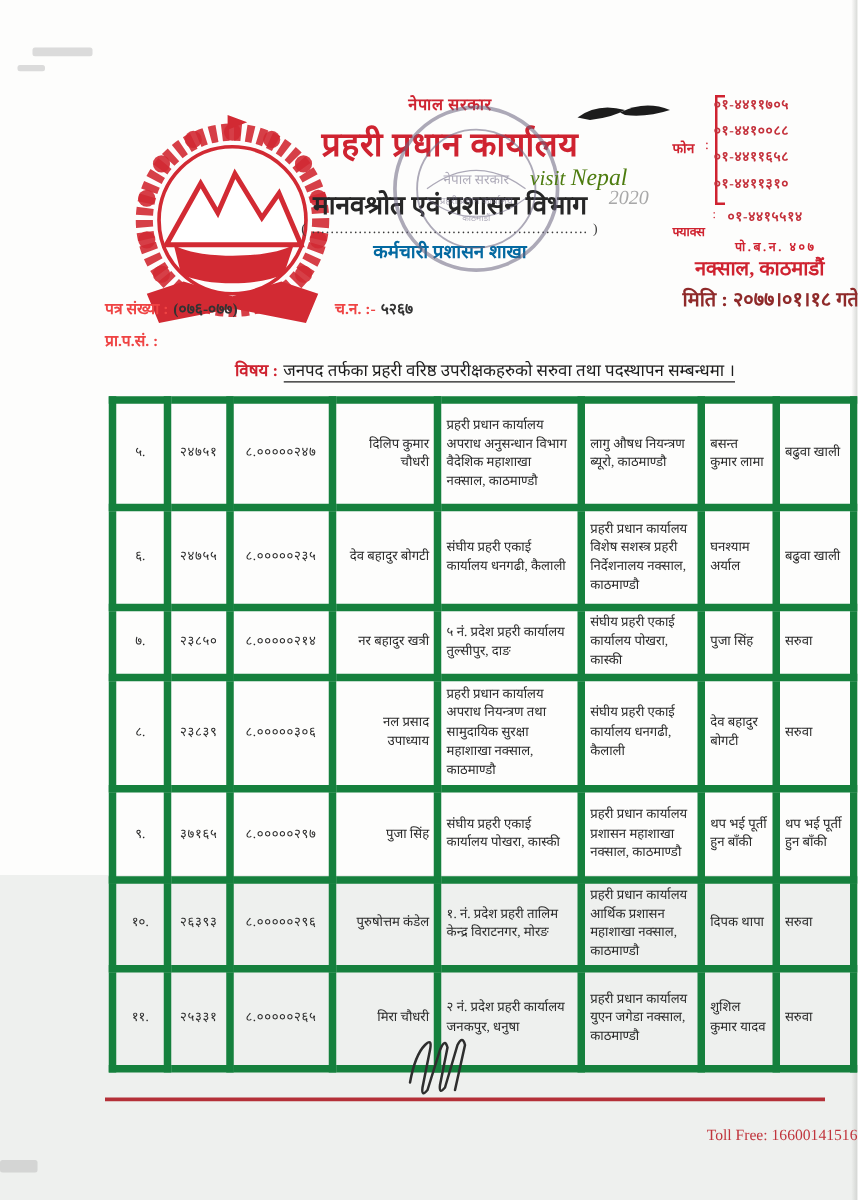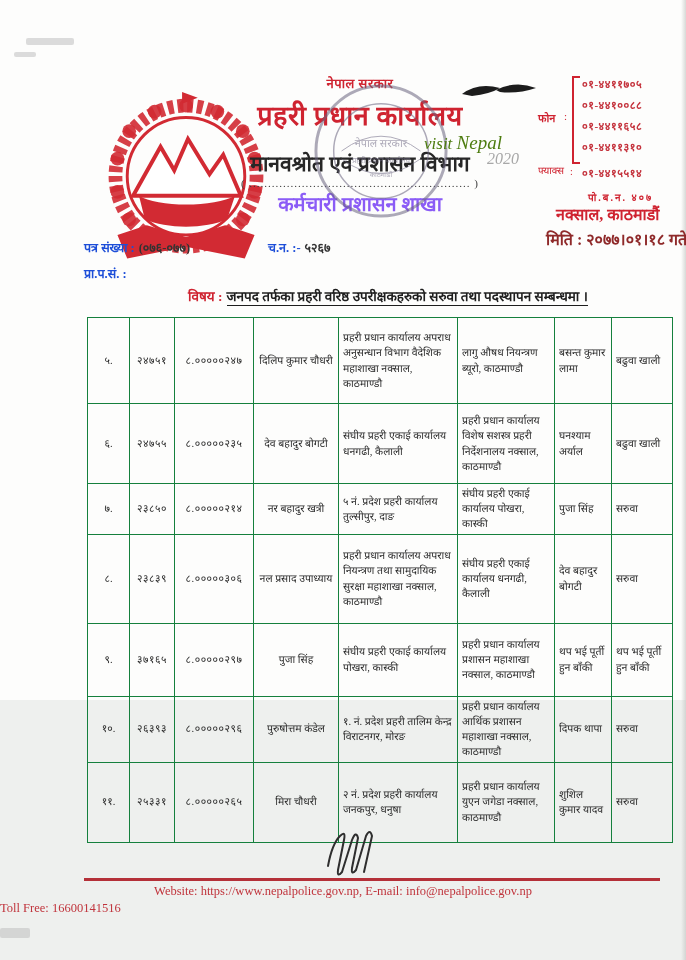--- a/index.html
+++ b/index.html
@@ -19,86 +19,86 @@
     background:linear-gradient(to left,#c7c9c6,rgba(255,255,255,0));opacity:.7;}
 
   
   .emblem{position:absolute;left:88px;top:90px;width:196px;height:192px;}
   .hdr-center{position:absolute;left:210px;top:74px;width:300px;text-align:center;}
   .gov{color:#cf2330;font-weight:bold;font-size:13px;letter-spacing:.5px;}
   .ministry{color:#cf2330;font-weight:bold;font-size:21px;margin-top:2px;}
   .office{color:#cf2330;font-weight:bold;font-size:27px;margin-top:4px;letter-spacing:.5px;}
   .dept{color:#262626;font-weight:bold;font-size:21px;margin-top:16px;}
   .dotted{color:#3a3a3a;font-size:11px;letter-spacing:1px;margin-top:0px;white-space:nowrap;}
-  .section{color:#8b5cf6;font-weight:bold;font-size:20px;margin-top:1px;}
+  .section{color:#0369a1;font-weight:bold;font-size:15px;margin-top:1px;}
 
   .stamp{position:absolute;left:312px;top:82px;width:138px;height:138px;opacity:.55;}
 
   .visit{position:absolute;left:424px;top:132px;color:#4d7c0f;
     font-style:italic;font-size:17px;font-family:"Liberation Serif",serif;}
   .visit .nep{font-size:19px;}
   .visit-year{position:absolute;left:487px;top:150px;color:#a8a8a8;font-size:16px;font-style:italic;}
   .bird{position:absolute;left:460px;top:80px;width:78px;height:22px;}
 
   .phone-block{position:absolute;left:538px;top:74px;width:148px;}
   .phone-label{position:absolute;left:0px;top:36px;color:#cf2330;font-weight:bold;font-size:11px;}
   .phone-colon{position:absolute;left:26px;top:36px;color:#cf2330;font-size:11px;}
   .bracket{position:absolute;left:34px;top:2px;width:6px;height:84px;
     border-left:2px solid #cf2330;border-top:2px solid #cf2330;border-bottom:2px solid #cf2330;}
-  .phone-list{position:absolute;left:44px;top:0px;}
+  .phone-list{position:absolute;left:33px;top:0px;}
   .phone-list div{color:#c4313b;font-weight:bold;font-size:11px;line-height:21px;letter-spacing:.5px;white-space:nowrap;}
-  .fax-label{position:absolute;left:0px;top:89px;color:#cf2330;font-weight:normal;font-size:10px;}
+  .fax-label{position:absolute;left:0px;top:104px;color:#cf2330;font-weight:bold;font-size:10px;}
   .fax-colon{position:absolute;left:32px;top:92px;color:#cf2330;font-size:10px;}
   .fax-value{position:absolute;left:44px;top:91px;color:#c4313b;font-weight:bold;font-size:11px;letter-spacing:.5px;}
 
   .pobox{position:absolute;left:588px;top:190px;color:#cf2330;font-weight:bold;font-size:10px;letter-spacing:2px;white-space:nowrap;}
   .addr{position:absolute;left:556px;top:203px;color:#cf2330;font-weight:bold;font-size:16px;white-space:nowrap;}
   .dateline{position:absolute;left:546px;top:228px;color:#8f2a2a;font-weight:bold;font-size:16px;white-space:nowrap;}
 
   
-  .meta-label{color:#1d4ed8;font-weight:bold;font-size:12.5px;margin-top:38px;}
+  .meta-label{color:#ef4444;font-weight:bold;font-size:12.5px;margin-top:38px;}
   .meta-value{color:#333;font-weight:bold;font-size:12.5px;}
   .letter-no{position:absolute;left:84px;top:238px;white-space:nowrap;}
   .ch-no{position:absolute;left:268px;top:238px;white-space:nowrap;}
   .pra-pa{position:absolute;left:84px;top:264px;white-space:nowrap;}
 
   .subject{position:absolute;left:188px;top:287px;white-space:nowrap;}
   .subject .lbl{color:#cf2330;font-weight:bold;font-size:13.5px;}
-  .subject .txt{color:#1d1d1d;font-weight:bold;font-size:13.5px;
+  .subject .txt{color:#1d1d1d;font-weight:normal;font-size:13.5px;
     border-bottom:1.5px solid #1d1d1d;padding-bottom:1px;}
 
   
   table.transfer{position:absolute;left:87px;top:317px;border-collapse:collapse;table-layout:fixed;}
   table.transfer td{
-    border:1px solid #15803d;vertical-align:middle;
+    border:6px solid #15803d;vertical-align:middle;
     font-size:10.5px;line-height:1.45;color:#2b2b2b;
     padding:2px 4px;word-wrap:break-word;
   }
   td.c0{width:33px;text-align:center;color:#5c5c5c;}
   td.c1{width:36px;text-align:center;color:#8d8d8d;font-size:10px;letter-spacing:.5px;}
   td.c2{width:70px;text-align:center;color:#8d8d8d;font-size:10px;letter-spacing:.5px;}
-  td.c3{width:76px;text-align:center;}
+  td.c3{width:76px;text-align:right;}
   td.c4{width:110px;text-align:left;}
   td.c5{width:88px;text-align:left;}
   td.c6{width:48px;text-align:left;}
   td.c7{width:52px;text-align:left;}
   tbody tr:nth-child(1){height:86px;}
   tbody tr:nth-child(2){height:80px;}
   tbody tr:nth-child(3){height:48px;}
   tbody tr:nth-child(4){height:89px;}
   tbody tr:nth-child(5){height:73px;}
   tbody tr:nth-child(6){height:65px;}
   tbody tr:nth-child(7){height:80px;}
 
   
   .signature{position:absolute;left:318px;top:826px;width:72px;height:56px;}
   .footer-line{position:absolute;left:84px;top:878px;width:576px;height:2.5px;background:#b43038;}
   .footer-web{position:absolute;left:0;top:884px;width:686px;text-align:center;
     color:#c0343c;font-size:12.5px;font-family:"Liberation Serif",serif;}
-  .footer-toll{position:absolute;left:0;top:901px;width:686px;text-align:left;
+  .footer-toll{position:absolute;left:0;top:901px;width:686px;text-align:right;
     color:#c0343c;font-size:12.5px;font-family:"Liberation Serif",serif;}
 </style>
 </head>
 <body>
 
 <div class="page">
 
   <div class="smudge" style="left:26px;top:38px;width:48px;height:7px;"></div>
   <div class="smudge" style="left:14px;top:52px;width:22px;height:5px;"></div>
   <div class="smudge" style="left:0px;top:928px;width:30px;height:10px;"></div>
@@ -265,16 +265,15 @@
           <td class="c7">सरुवा</td>
         </tr>
       </tbody>
   </table>
 
   <svg class="signature" viewBox="0 0 72 56">
     <path d="M10 40 Q14 18 22 10 Q28 4 26 14 L20 44 Q19 52 24 46 L34 14 Q38 4 40 12 L34 42 Q33 50 38 44 L48 10 Q52 2 54 10 L46 46" fill="none" stroke="#2e2e2e" stroke-width="2" stroke-linecap="round"></path>
   </svg>
 
   <div class="footer-line"></div>
-  <div class="footer-web">Website: https://www.nepalpolice.gov.np, E-mail: info@nepalpolice.gov.np</div>
   <div class="footer-toll">Toll Free: 16600141516</div>
 
 </div>
 
 </body></html>

